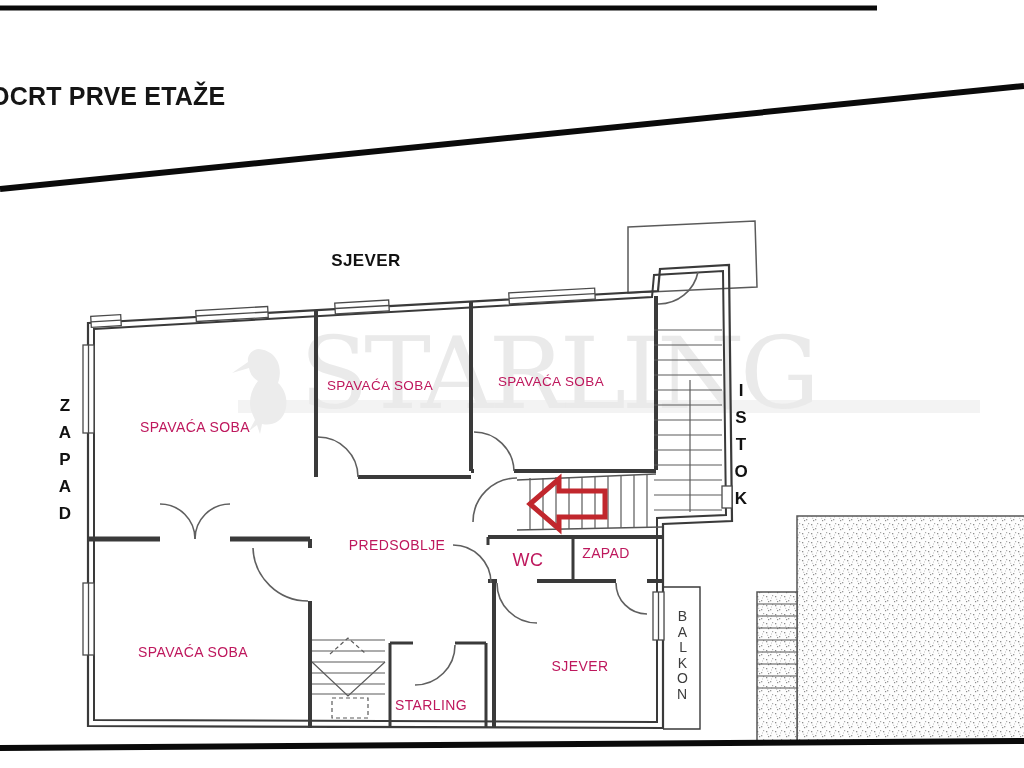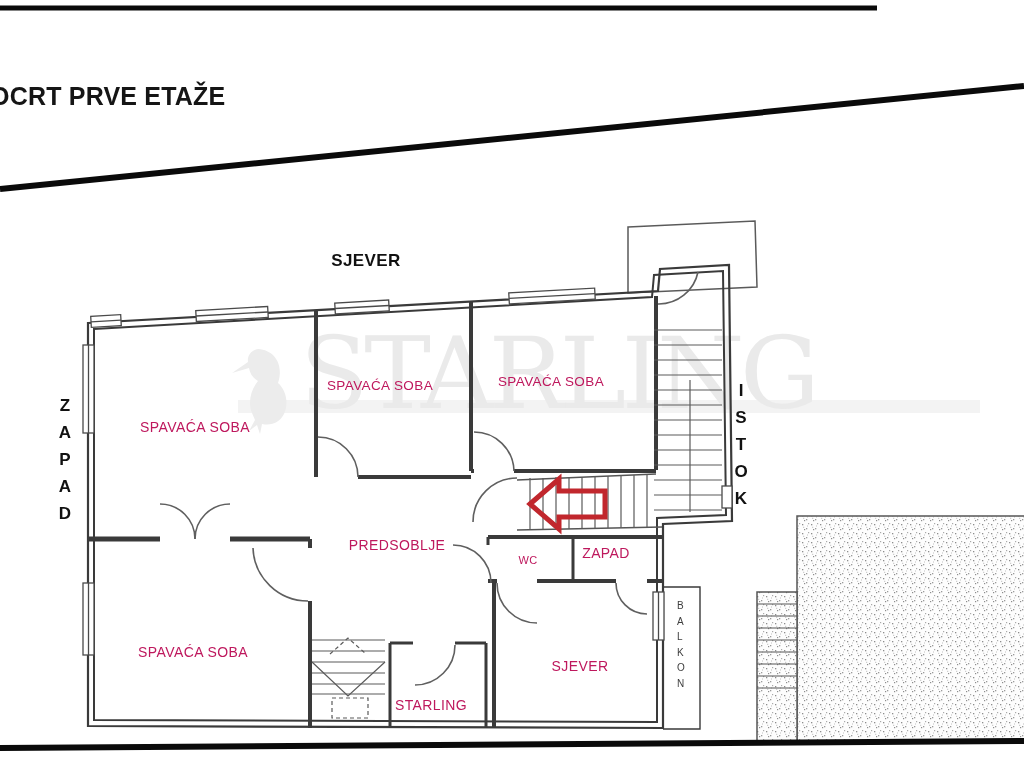--- a/index.html
+++ b/index.html
@@ -6,22 +6,22 @@
   #stage{position:relative;width:1024px;height:768px;overflow:hidden;background:#fff;
          font-family:"Liberation Sans",sans-serif;}
   #plan-svg{position:absolute;left:0;top:0;}
   .lbl{position:absolute;transform:translate(-50%,-50%);color:#be185d;font-size:14px;
        letter-spacing:.4px;white-space:nowrap;}
   .title{position:absolute;left:-10px;top:82px;font-size:25px;font-weight:700;color:#151515;
          white-space:nowrap;letter-spacing:.2px;}
   .compass{color:#111;font-weight:700;font-size:17px;}
   .vstack{position:absolute;width:14px;word-break:break-all;text-align:center;
           line-height:27px;font-size:17px;font-weight:700;color:#111;}
-  .vstack-small{position:absolute;width:10px;word-break:break-all;text-align:left;
-          line-height:15.5px;font-size:10px;font-weight:400;color:#3d3d3d;letter-spacing:0;}
+  .vstack-small{position:absolute;width:10px;word-break:break-all;text-align:right;
+          line-height:15.5px;font-size:14px;font-weight:400;color:#3d3d3d;letter-spacing:0;margin-top:11px;}
 </style>
 </head>
 <body>
 
 <div id="stage">
 
 <svg id="plan-svg" width="1024" height="768" viewBox="0 0 1024 768">
   <defs>
     <pattern id="stip" width="9" height="9" patternUnits="userSpaceOnUse">
       <rect width="9" height="9" fill="#fdfdfd"></rect>
@@ -148,18 +148,18 @@
 <div class="lbl compass" style="left:366px;top:261px">SJEVER</div>
 <div class="vstack" style="left:58px;top:392px">ZAPAD</div>
 <div class="vstack" style="left:734px;top:377px">ISTOK</div>
 <div class="vstack-small" style="left:677px;top:598px">BALKON</div>
 
 <div class="lbl" style="left:195px;top:427px">SPAVAĆA SOBA</div>
 <div class="lbl" style="left:380px;top:385px;font-size:13.5px">SPAVAĆA SOBA</div>
 <div class="lbl" style="left:551px;top:381px;font-size:13.5px">SPAVAĆA SOBA</div>
 <div class="lbl" style="left:193px;top:652px">SPAVAĆA SOBA</div>
 <div class="lbl" style="left:397px;top:545px">PREDSOBLJE</div>
-<div class="lbl" style="left:528px;top:560px;font-size:11px">WC</div>
+<div class="lbl" style="left:528px;top:560px;font-size:18px">WC</div>
 <div class="lbl" style="left:606px;top:553px">ZAPAD</div>
 <div class="lbl" style="left:580px;top:666px">SJEVER</div>
 <div class="lbl" style="left:431px;top:705px">STARLING</div>
 
 </div>
 
 </body></html>

